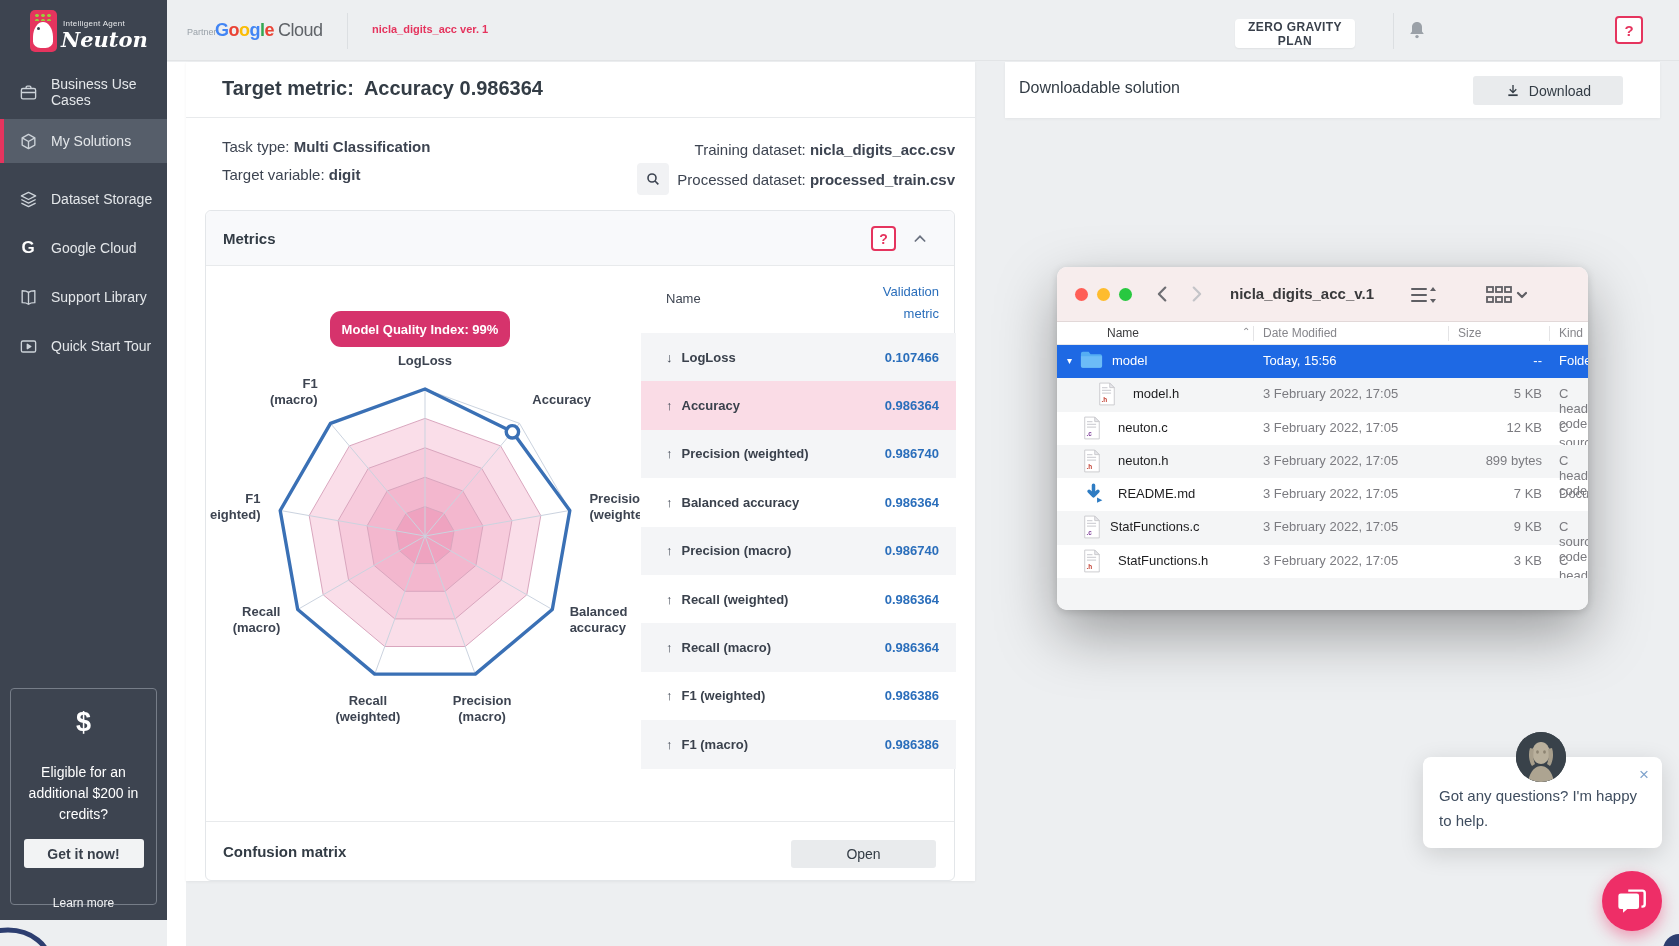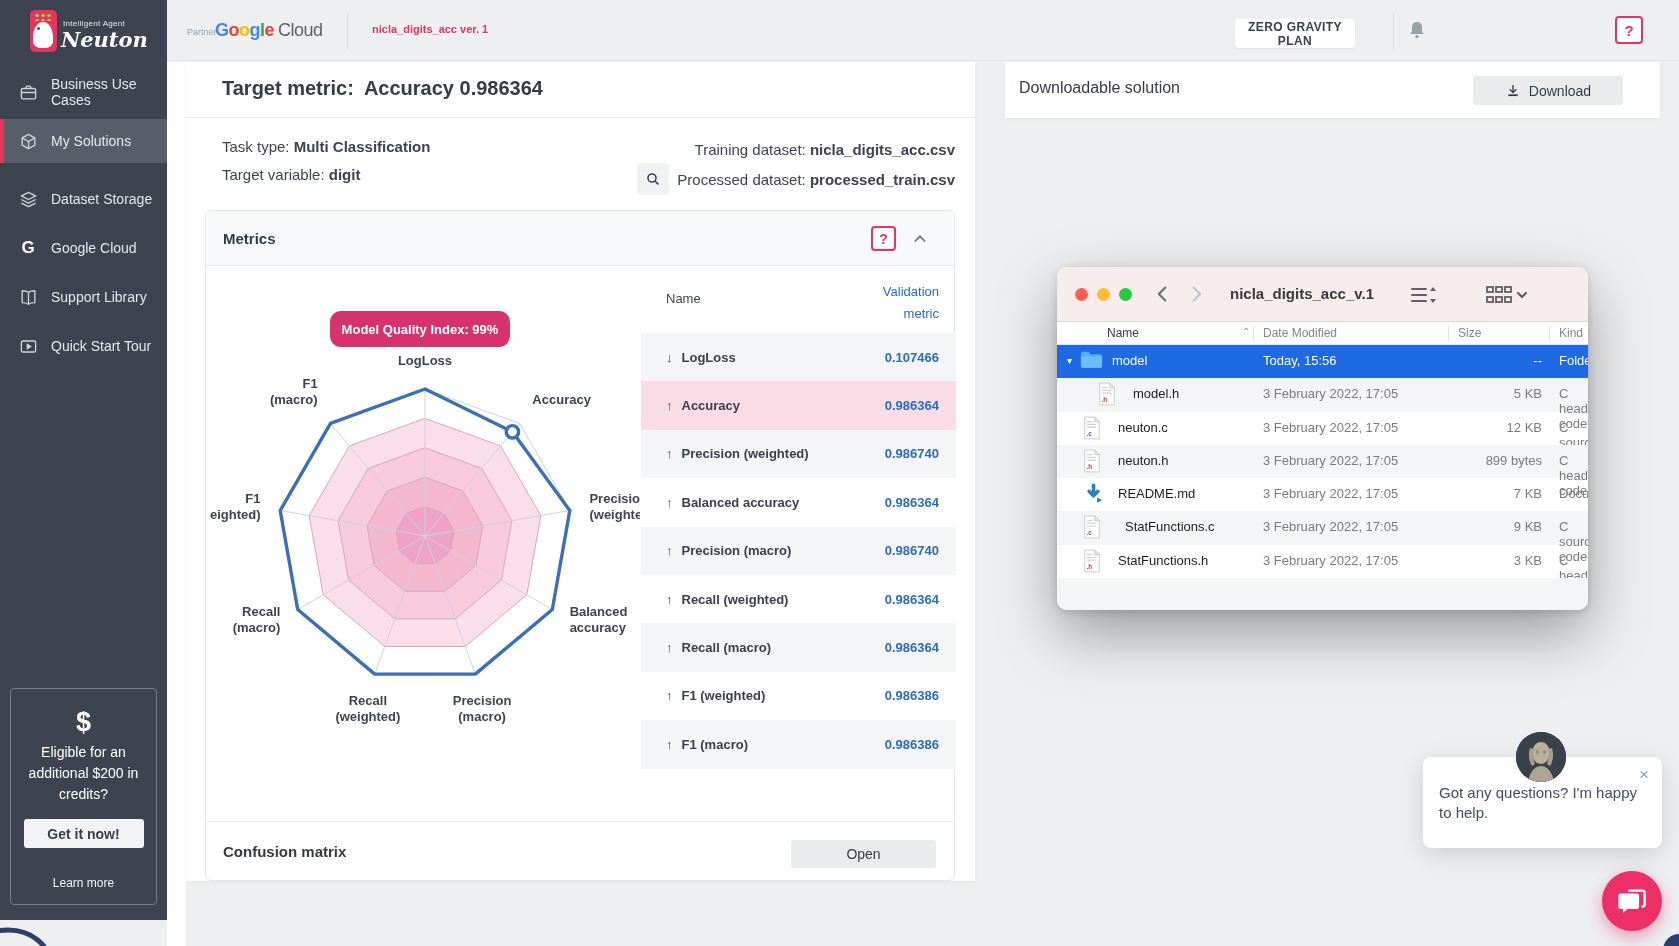--- a/index.html
+++ b/index.html
@@ -18,21 +18,21 @@
   .logo-bird:before { content:""; position:absolute; left:4px; top:5px; width:3px; height:3px; border-radius:50%; background:#3D4450; }
   .brand-small { position:absolute; left:63px; top:19px; font-size:8px; color:#E8EAEC; letter-spacing:.3px; }
   .brand-name { position:absolute; left:61px; top:27px; font-family:"DejaVu Serif", serif; font-style:italic; font-weight:bold; font-size:21px; color:#fff; }
   .nav-item { position:relative; display:flex; align-items:center; height:44px; padding-left:18px; color:#E4E7EA; font-size:14px; cursor:pointer; }
   .nav-item .nicon { width:20px; height:20px; margin-right:13px; display:flex; align-items:center; justify-content:center; color:#CDD3D9; flex:none; }
   .nav-item.active { background:#565E6A; }
   .nav-item.active:before { content:""; position:absolute; left:0; top:0; width:4px; height:100%; background:#E5345E; }
   .gicon { font-weight:bold; font-size:17px; color:#fff; }
   .promo { position:absolute; left:10px; top:688px; width:147px; height:217px; border:1px solid #767D88; border-radius:4px; text-align:center; color:#fff; }
   .promo-dollar { font-size:27px; font-weight:bold; margin-top:18px; }
-  .promo-text { font-size:14px; line-height:21px; margin-top:4px; padding:0 10px; }
+  .promo-text { font-size:14px; line-height:21px; margin-top:24px; padding:0 10px; }
   .promo-btn { display:block; margin:14px auto 0; width:120px; height:29px; background:#F2F3F4; border:none; border-radius:3px; font-weight:bold; font-size:14px; color:#39404B; font-family:inherit; cursor:pointer; }
   .promo-link { display:block; margin-top:28px; font-size:12px; color:#F2F3F4; cursor:pointer; }
   .gutter { position:absolute; left:167px; top:62px; width:19px; height:884px; background:#fff; }
 
   
   .topbar { position:absolute; left:167px; top:0; width:1512px; height:61px; border-bottom:1px solid #E2E4E6; }
   .partner-label { position:absolute; left:20px; top:27px; font-size:9px; color:#9AA2A9; }
   .google-logo { position:absolute; left:48px; top:20px; font-size:18px; letter-spacing:-.5px; }
   .google-logo .cloud { color:#5F6368; margin-left:4px; }
   .tb-divider { position:absolute; left:180px; top:13px; width:1px; height:36px; background:#DCDFE2; }
@@ -99,21 +99,21 @@
   .f-row .fsize { position:absolute; left:380px; top:8px; width:105px; text-align:right; }
   .f-row .fkind { position:absolute; left:502px; top:8px; }
   .f-row.sel { background:#1E69E4; }
   .f-row.sel .fname, .f-row.sel .fdate, .f-row.sel .fsize, .f-row.sel .fkind { color:#fff; }
   .f-row.alt { background:#F4F5F6; }
   .f-disc { position:absolute; left:10px; top:10px; font-size:10px; color:#fff; }
   .ficon { position:absolute; top:4px; width:25px; height:25px; }
 
   
   .chat-tip { position:absolute; left:1423px; top:757px; width:239px; height:91px; background:#fff; border-radius:8px; box-shadow:0 6px 24px rgba(0,0,0,.14); z-index:7; }
-  .chat-msg { position:absolute; left:16px; top:26px; width:205px; font-size:15px; line-height:20px; color:#3F4D5F; }
+  .chat-msg { position:absolute; left:16px; top:26px; width:205px; font-size:15px; line-height:25px; color:#3F4D5F; }
   .chat-close { position:absolute; right:13px; top:8px; font-size:17px; color:#7FA3CC; cursor:pointer; }
   .avatar { position:absolute; left:1516px; top:732px; width:50px; height:50px; border-radius:50%; background:#3A4248; overflow:hidden; z-index:8; }
   .fab { position:absolute; left:1602px; top:871px; width:60px; height:60px; border-radius:50%; background:#EE2E67; box-shadow:0 6px 16px rgba(238,46,103,.45); z-index:9; display:flex; align-items:center; justify-content:center; cursor:pointer; }
   .arc-bl { position:absolute; left:0; top:920px; z-index:1; }
   .arc-br { position:absolute; left:1655px; top:928px; z-index:1; }
 </style>
 </head>
 <body>
 
 <aside class="sidebar">
@@ -437,21 +437,21 @@
         <span class="fsize">7 KB</span>
         <span class="fkind">Document</span>
       </div>
       <div class="f-row alt">
         <span class="ficon" style="left:25px"><svg viewBox="0 0 22 26" width="20" height="24">
             <path d="M3 1h11l5 5v19H3z" fill="#fff" stroke="#C8C8CC"></path>
             <path d="M14 1l5 5h-5z" fill="#E8E8EC" stroke="#C8C8CC"></path>
             <path d="M5.5 6h6M5.5 9h10M5.5 12h10" stroke="#D3D3D8" stroke-width="1.2"></path>
             <text x="5" y="22" font-size="7" font-weight="bold" fill="#7D3C98" font-family="Liberation Sans, sans-serif">.c</text>
           </svg></span>
-        <span class="fname" style="left:68px">StatFunctions.c</span>
+        <span class="fname" style="left:53px">StatFunctions.c</span>
         <span class="fdate">3 February 2022, 17:05</span>
         <span class="fsize">9 KB</span>
         <span class="fkind">C source code</span>
       </div>
       <div class="f-row">
         <span class="ficon" style="left:25px"><svg viewBox="0 0 22 26" width="20" height="24">
             <path d="M3 1h11l5 5v19H3z" fill="#fff" stroke="#C8C8CC"></path>
             <path d="M14 1l5 5h-5z" fill="#E8E8EC" stroke="#C8C8CC"></path>
             <path d="M5.5 6h6M5.5 9h10M5.5 12h10" stroke="#D3D3D8" stroke-width="1.2"></path>
             <text x="5" y="22" font-size="7" font-weight="bold" fill="#C0392B" font-family="Liberation Sans, sans-serif">.h</text>

